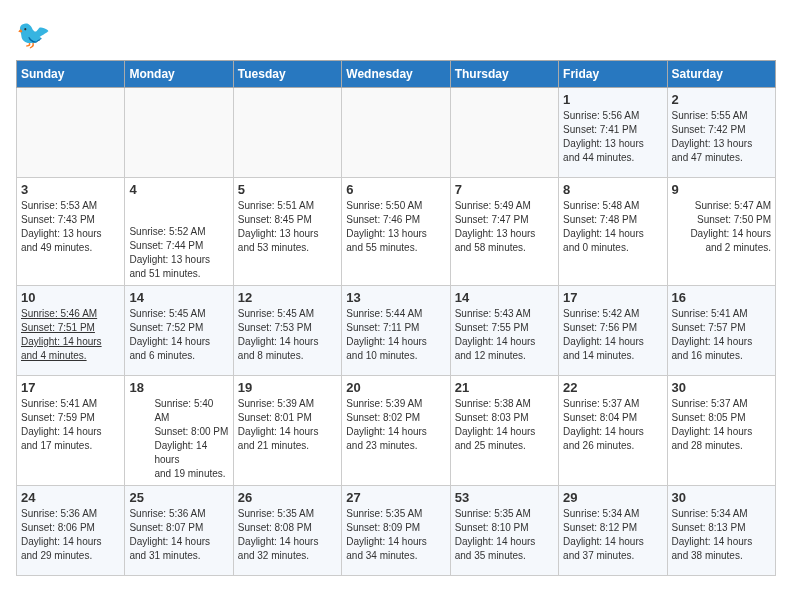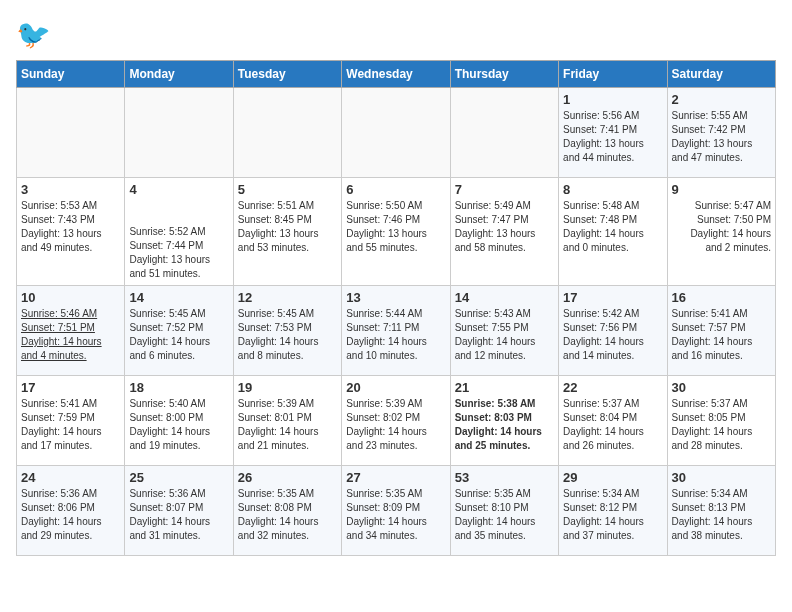--- a/index.html
+++ b/index.html
@@ -239,42 +239,42 @@
       <tr>
         <td>
           <span class="day-num">17</span>
           <div class="day-info" style="white-space: pre-line;">Sunrise: 5:41 AM
 Sunset: 7:59 PM
 Daylight: 14 hours
 and 17 minutes.</div>
         </td>
         <td>
           <span class="day-num">18</span>
-          <div class="day-info" style="white-space: pre-line;">Sunrise: 5:40 AM
+          <div class="day-info" style="white-space: pre-line; margin-left: 25px;">Sunrise: 5:40 AM
 Sunset: 8:00 PM
 Daylight: 14 hours
 and 19 minutes.</div>
         </td>
         <td>
           <span class="day-num">19</span>
           <div class="day-info" style="white-space: pre-line;">Sunrise: 5:39 AM
 Sunset: 8:01 PM
 Daylight: 14 hours
 and 21 minutes.</div>
         </td>
         <td>
           <span class="day-num">20</span>
           <div class="day-info" style="white-space: pre-line;">Sunrise: 5:39 AM
 Sunset: 8:02 PM
 Daylight: 14 hours
 and 23 minutes.</div>
         </td>
         <td>
           <span class="day-num">21</span>
-          <div class="day-info" style="white-space: pre-line; font-weight: bold;">Sunrise: 5:38 AM
+          <div class="day-info" style="white-space: pre-line;">Sunrise: 5:38 AM
 Sunset: 8:03 PM
 Daylight: 14 hours
 and 25 minutes.</div>
         </td>
         <td>
           <span class="day-num">22</span>
           <div class="day-info" style="white-space: pre-line;">Sunrise: 5:37 AM
 Sunset: 8:04 PM
 Daylight: 14 hours
 and 26 minutes.</div>

